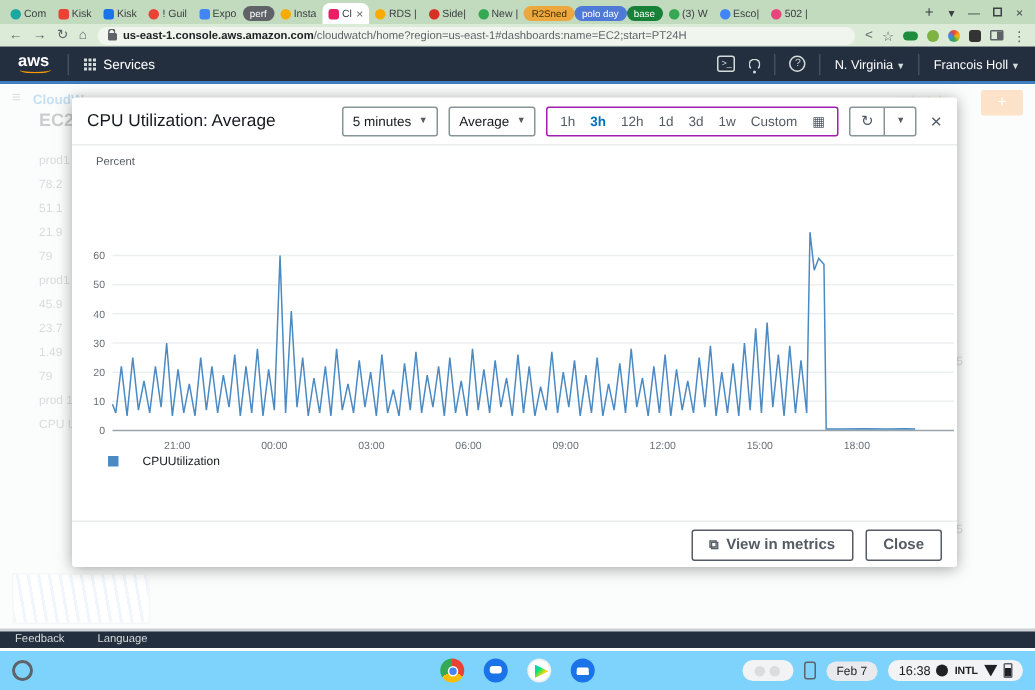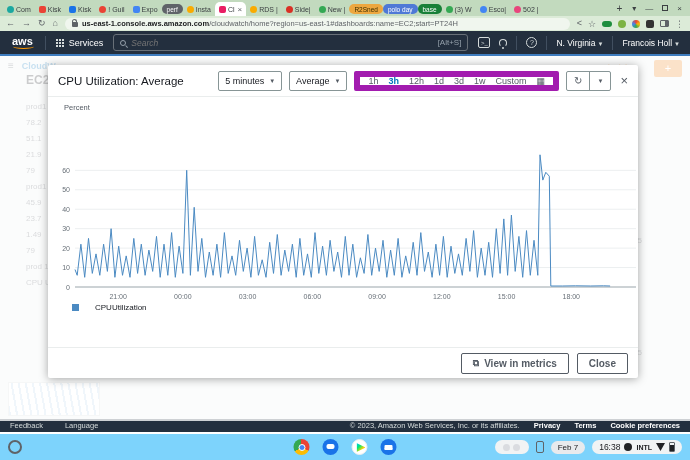--- a/index.html
+++ b/index.html
@@ -97,21 +97,21 @@
 
   
   .modal { position:absolute; top:9px; left:48px; width:590px; height:313px; background:#fff;
            z-index:3; border-radius:2px; box-shadow:0 1px 10px rgba(0,0,0,0.35); }
   .mhead { height:32px; border-bottom:1px solid #eaeded; display:flex; align-items:center;
            padding:0 10px; gap:7px; }
   .mtitle { font-size:11.5px; font-weight:normal; color:#16191f; margin-right:auto; }
   .ddbtn { border:1px solid #879596; border-radius:2px; height:20px; display:flex; align-items:center;
            gap:5px; padding:0 6px; font-size:9px; color:#16191f; background:#fff; }
   .dcaret { font-size:6px; color:#545b64; }
-  .rangebox { border:6px solid #a21caf; border-radius:2px; height:20px; display:flex;
+  .rangebox { border:1px solid #a21caf; border-radius:2px; height:20px; display:flex;
               align-items:center; gap:10px; padding:0 8px; }
   .range { font-size:9px; color:#545b64; cursor:pointer; }
   .range.sel { color:#0073bb; font-weight:bold; }
   .cal { font-size:9px; color:#545b64; }
   .refresh { border:1px solid #879596; border-radius:2px; height:20px; display:flex; align-items:stretch; }
   .refresh .rc { padding:0 7px; display:flex; align-items:center; font-size:10px; color:#545b64; }
   .refresh .rc + .rc { border-left:1px solid #879596; font-size:6px; }
   .mclose { font-size:13px; color:#545b64; margin-left:2px; }
 
   .mbody { position:relative; height:250px; }
@@ -281,25 +281,20 @@
           <i style="left:3px;top:0"></i>
           <i style="left:6px;top:0"></i>
           <i style="left:0;top:3px"></i>
           <i style="left:3px;top:3px"></i>
           <i style="left:6px;top:3px"></i>
           <i style="left:0;top:6px"></i>
           <i style="left:3px;top:6px"></i>
           <i style="left:6px;top:6px"></i>
         </span>
       <span>Services</span>
-    </div>
-    <div class="searchbox">
-      <span class="mag"></span>
-      <input readonly="" placeholder="Search" style="">
-      <span class="alts">[Alt+S]</span>
     </div>
     <div class="hright">
       <span class="cloudshell">&gt;_</span>
       <span class="bell"></span>
       <span class="hsep"></span>
       <span class="helpq">?</span>
       <span class="hsep"></span>
       <span><span>N. Virginia</span><span class="caret">▼</span></span>
       <span class="hsep"></span>
       <span><span>Francois Holl</span><span class="caret">▼</span></span>
@@ -404,26 +399,20 @@
         <button class="awsbtn">
             <span>Close</span>
           </button>
       </div>
     </div>
   </div>
 
   <div class="awsfooter">
     <span>Feedback</span>
     <span>Language</span>
-    <div class="fright">
-      <span>© 2023, Amazon Web Services, Inc. or its affiliates.</span>
-      <span class="flink">Privacy</span>
-      <span class="flink">Terms</span>
-      <span class="flink">Cookie preferences</span>
-    </div>
   </div>
 
   <div class="shelf">
     <span class="launcher"></span>
     <div class="shelfcenter">
       <span class="chromeic">
           <i></i>
         </span>
       <span class="msgic"></span>
       <span class="playic"></span>

